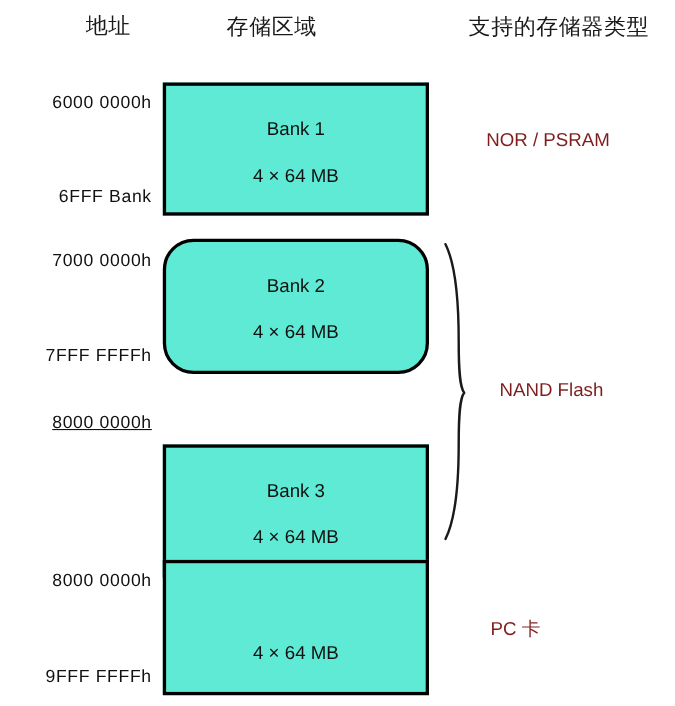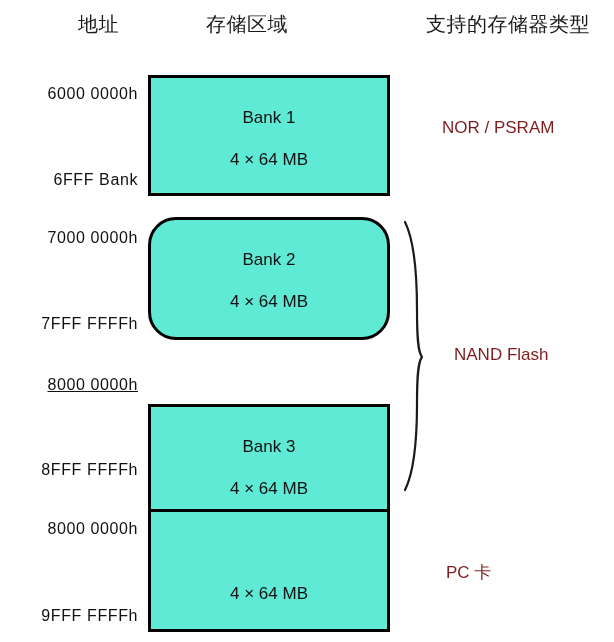--- a/index.html
+++ b/index.html
@@ -121,21 +121,20 @@
   </div>
 
   <div class="addr" id="addr-b2-start">7000 0000h</div>
   <div class="addr" id="addr-b2-end">7FFF FFFFh</div>
   <div class="bank-box" id="box-bank2">
     <div class="bank-name">Bank 2</div>
     <div class="bank-size">4 × 64 MB</div>
   </div>
 
   <div class="addr" id="addr-b3-start">8000 0000h</div>
-  <div class="addr" id="addr-b3-end">8FFF FFFFh</div>
   <div class="bank-box" id="box-bank3">
     <div class="bank-name">Bank 3</div>
     <div class="bank-size">4 × 64 MB</div>
   </div>
 
   <div class="addr" id="addr-b4-start">8000 0000h</div>
   <div class="addr" id="addr-b4-end">9FFF FFFFh</div>
   <div class="bank-box" id="box-bank4">
     <div class="bank-size">4 × 64 MB</div>
   </div>

